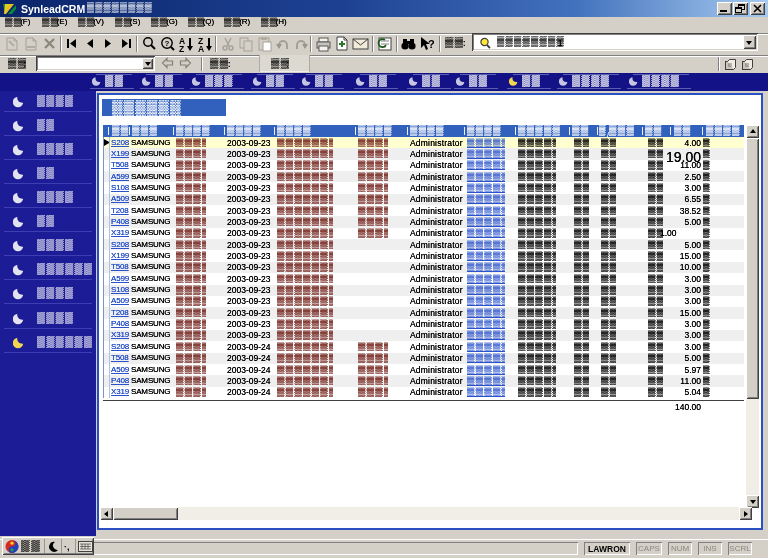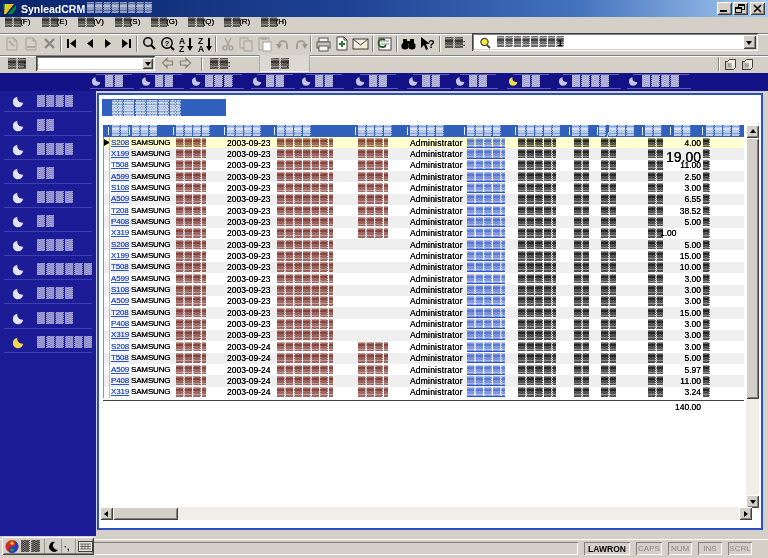--- a/index.html
+++ b/index.html
@@ -695,21 +695,21 @@
 <div class="a rc" style="left:176px;top:387.2px;color:#74251e;"><span style="display:inline-block;vertical-align:top;font-size:9px;letter-spacing:1.2px;transform:scaleX(1.144);transform-origin:0 0;text-shadow:0 0 0 currentColor,0 0 0 currentColor,0 0 0 currentColor;">▒▒▒▒</span></div>
 <div class="a" style="left:227px;top:387.2px;font-size:8.5px;color:#000;padding-top:1px;text-shadow:0 0 0 currentColor;">2003-09-24</div>
 <div class="a rc" style="left:277px;top:387.2px;color:#74251e;"><span style="display:inline-block;vertical-align:top;font-size:9px;letter-spacing:1.2px;transform:scaleX(1.148);transform-origin:0 0;text-shadow:0 0 0 currentColor,0 0 0 currentColor,0 0 0 currentColor;">▒▒▒</span><span style="font-size:9px;">-</span><span style="display:inline-block;vertical-align:top;font-size:9px;letter-spacing:1.2px;transform:scaleX(1.144);transform-origin:0 0;text-shadow:0 0 0 currentColor,0 0 0 currentColor,0 0 0 currentColor;">▒▒▒▒</span></div>
 <div class="a rc" style="left:358px;top:387.2px;color:#74251e;"><span style="display:inline-block;vertical-align:top;font-size:9px;letter-spacing:1.2px;transform:scaleX(1.144);transform-origin:0 0;text-shadow:0 0 0 currentColor,0 0 0 currentColor,0 0 0 currentColor;">▒▒▒▒</span></div>
 <div class="a" style="left:410px;top:387.2px;font-size:8.5px;letter-spacing:0.2px;color:#000;padding-top:1px;text-shadow:0 0 0 currentColor;">Administrator</div>
 <div class="a" style="left:467px;top:387.2px;color:#2a52cc;border-bottom:1px solid #2a52cc;height:10px;overflow:hidden;"><span style="display:inline-block;vertical-align:top;font-size:9px;letter-spacing:1.2px;transform:scaleX(1.141);transform-origin:0 0;text-shadow:0 0 0 currentColor,0 0 0 currentColor;">▒▒▒▒▒</span></div>
 <div class="a rc" style="left:518px;top:387.2px;color:#000;"><span style="display:inline-block;vertical-align:top;font-size:9px;letter-spacing:1.2px;transform:scaleX(1.141);transform-origin:0 0;text-shadow:0 0 0 currentColor,0 0 0 currentColor,0 0 0 currentColor;">▒▒▒▒▒</span></div>
 <div class="a rc" style="left:574px;top:387.2px;color:#000;"><span style="display:inline-block;vertical-align:top;font-size:9px;letter-spacing:1.2px;transform:scaleX(1.156);transform-origin:0 0;text-shadow:0 0 0 currentColor,0 0 0 currentColor,0 0 0 currentColor;">▒▒</span></div>
 <div class="a rc" style="left:601px;top:387.2px;color:#000;"><span style="display:inline-block;vertical-align:top;font-size:9px;letter-spacing:1.2px;transform:scaleX(1.156);transform-origin:0 0;text-shadow:0 0 0 currentColor,0 0 0 currentColor,0 0 0 currentColor;">▒▒</span></div>
 <div class="a rc" style="left:648px;top:387.2px;color:#000;"><span style="display:inline-block;vertical-align:top;font-size:9px;letter-spacing:1.2px;transform:scaleX(1.156);transform-origin:0 0;text-shadow:0 0 0 currentColor,0 0 0 currentColor,0 0 0 currentColor;">▒▒</span></div>
-<div class="a" style="left:660px;top:387.2px;width:41px;text-align:right;font-size:8.5px;color:#000;padding-top:1px;text-shadow:0 0 0 currentColor;">3.24</div>
+<div class="a" style="left:660px;top:387.2px;width:41px;text-align:right;font-size:8.5px;color:#000;padding-top:1px;text-shadow:0 0 0 currentColor;">5.04</div>
 <div class="a rc" style="left:703px;top:387.2px;color:#000;"><span style="display:inline-block;vertical-align:top;font-size:9px;letter-spacing:1.2px;transform:scaleX(1.000);transform-origin:0 0;text-shadow:0 0 0 currentColor,0 0 0 currentColor,0 0 0 currentColor;">▒</span></div>
 <div class="a" style="left:103px;top:137px;width:1px;height:261px;background:#8090c8;"></div>
 <div class="a" style="left:109px;top:137px;width:1px;height:261px;background:#b0c0e0;"></div>
 <div class="a" style="left:103px;top:400px;width:641px;height:1px;background:#404040;"></div>
 <div class="a" style="left:660px;top:402.5px;width:41px;text-align:right;font-size:8.5px;color:#000;text-shadow:0 0 0 currentColor;">140.00</div>
 <div class="a" style="left:746px;top:125px;width:13px;height:383px;background:#f0eee6;"></div>
 <div class="a raised" style="left:746px;top:125px;width:13px;height:13px;"></div>
     <div class="a tri-u" style="left:749.5px;top:129px;"></div>
 <div class="a raised" style="left:746px;top:138px;width:13px;height:261px;"></div>
 <div class="a raised" style="left:746px;top:495px;width:13px;height:13px;"></div>

